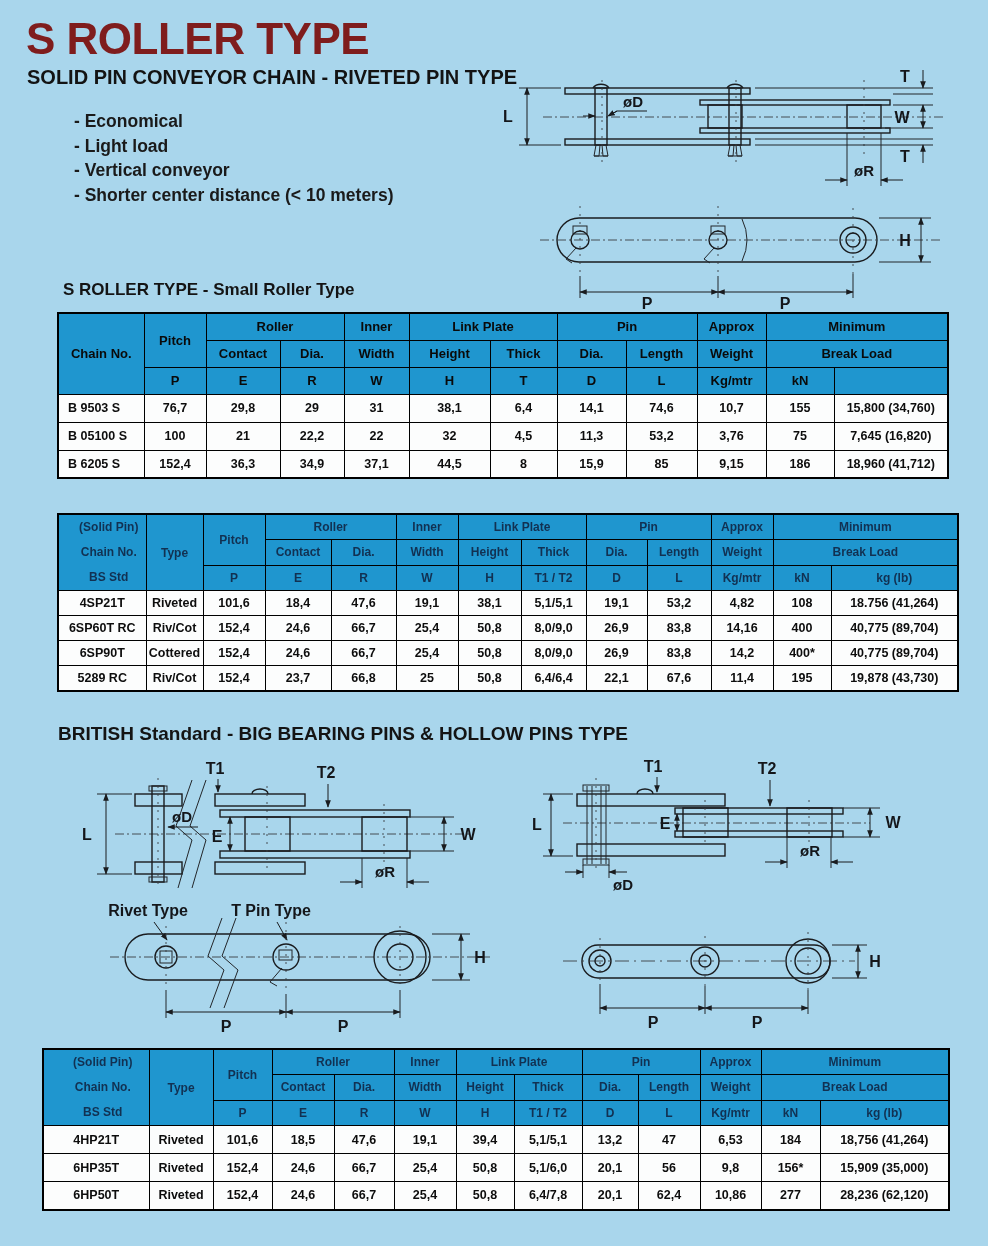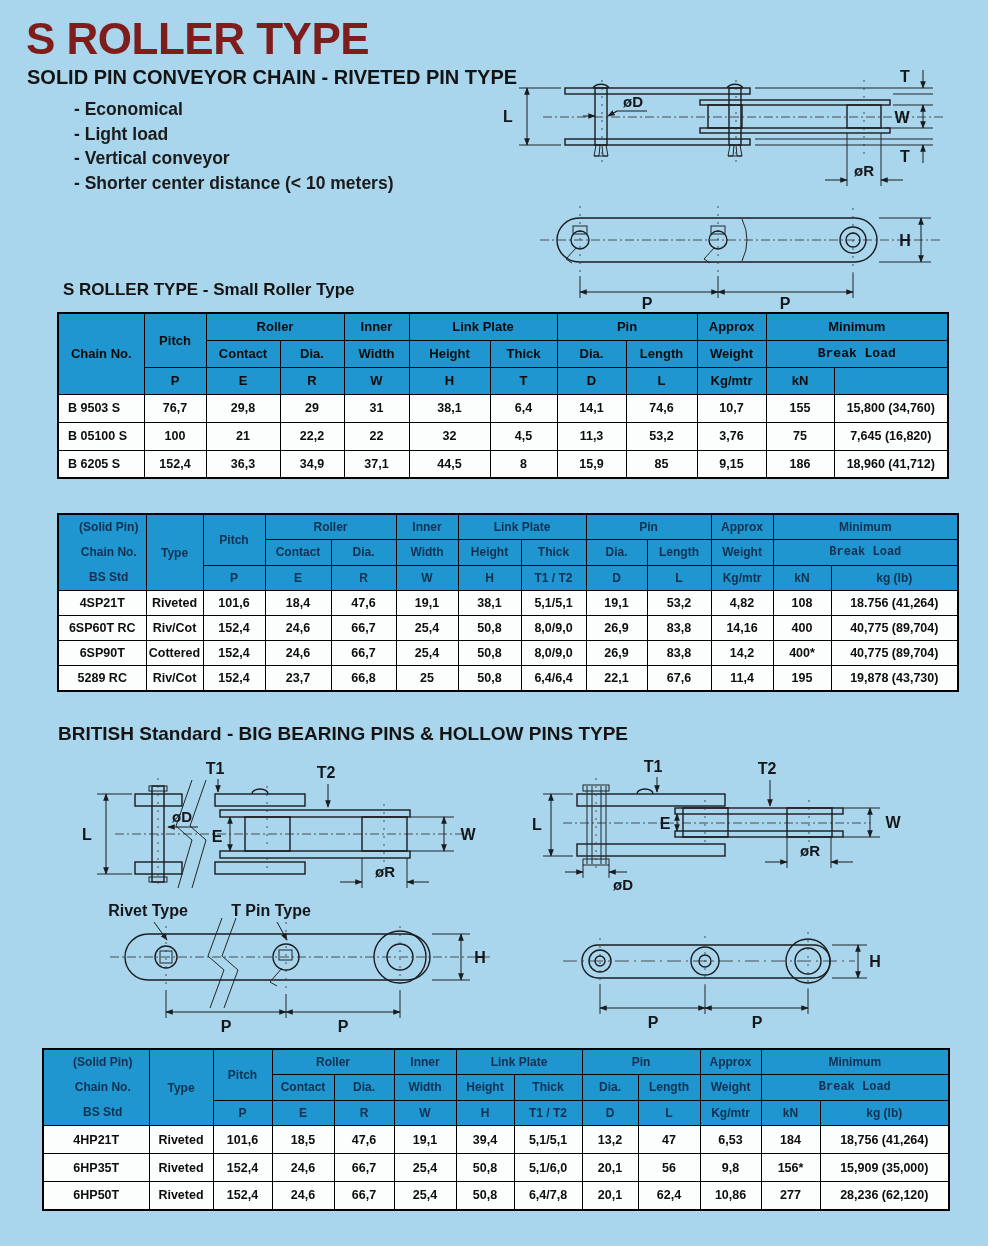--- a/index.html
+++ b/index.html
@@ -1,41 +1,41 @@
 <!DOCTYPE html>
 <html><head>
 <meta charset="utf-8">
 <style>
   html,body{margin:0;padding:0;background:#8fb6cc;}
   .page{position:relative;width:988px;height:1246px;background:#a9d6ec;overflow:hidden;
         font-family:"Liberation Sans","DejaVu Sans",sans-serif;color:#111;}
   .abs{position:absolute;}
   .title{left:26px;top:6px;font-size:44px;font-weight:800;letter-spacing:-0.5px;color:#7f1d1d;margin-top:8px;}
   .subtitle{left:27px;top:66px;font-size:20px;font-weight:700;color:#131313;}
-  .features{left:74px;top:97px;font-size:17.5px;font-weight:700;color:#1a1a1a;}
+  .features{left:74px;top:109px;font-size:17.5px;font-weight:700;color:#1a1a1a;}
   .features div{height:24.6px;line-height:24.6px;}
   .sec-title{font-weight:700;color:#141414;}
   #sec1{left:63px;top:280px;font-size:17px;}
   #sec2{left:58px;top:723px;font-size:19px;}
   table{position:absolute;border-collapse:collapse;table-layout:fixed;border:2px solid #000;}
   th,td{border:1px solid #000;text-align:center;padding:0;white-space:nowrap;overflow:hidden;}
   th{background:#1f96cf;font-weight:600;}
   td{background:#fcfdfd;font-weight:700;font-size:12.5px;color:#0d0d0d;}
   #t1{left:57px;top:312px;width:890px;}
   #t1 th{font-size:13px;color:#0a0a0a;}
   #t1 tr.hr{height:27px;}
   #t1 tr.dr{height:28px;}
   #t1 td.left{text-align:left;padding-left:9px;}
   #t2{left:57px;top:513px;width:900px;}
   #t3{left:42px;top:1048px;width:906px;}
   #t2 th,#t3 th{font-size:12px;font-weight:700;color:#123152;}
   #t2 tr.hr,#t3 tr.hr{height:25px;}
   #t2 tr.dr{height:25px;}
   #t3 tr.dr{height:28px;}
-  th.bl{font-size:13px;color:#0b1d33;font-family:Liberation Mono, monospace;}
+  th.bl{font-size:13px;color:#0b1d33;}
   .stack div{line-height:25px;height:25px;padding-left:13px;}
   svg{position:absolute;overflow:visible;}
   .ln{stroke:#1a1c1f;stroke-width:1.4;fill:none;}
   .thin{stroke:#23262a;stroke-width:1;fill:none;}
   .cl{stroke:#3a3e44;stroke-width:0.9;fill:none;stroke-dasharray:9 3 2 3;}
   .cl2{stroke:#3a3e44;stroke-width:0.9;fill:none;stroke-dasharray:2 6;}
   .dim{stroke:#1a1c1f;stroke-width:1;fill:none;}
   .lbl{font:700 15px "Liberation Sans","DejaVu Sans",sans-serif;fill:#14161a;text-anchor:middle;}
   .lbl2{font:700 16px "Liberation Sans","DejaVu Sans",sans-serif;fill:#14161a;text-anchor:middle;}
 </style>

